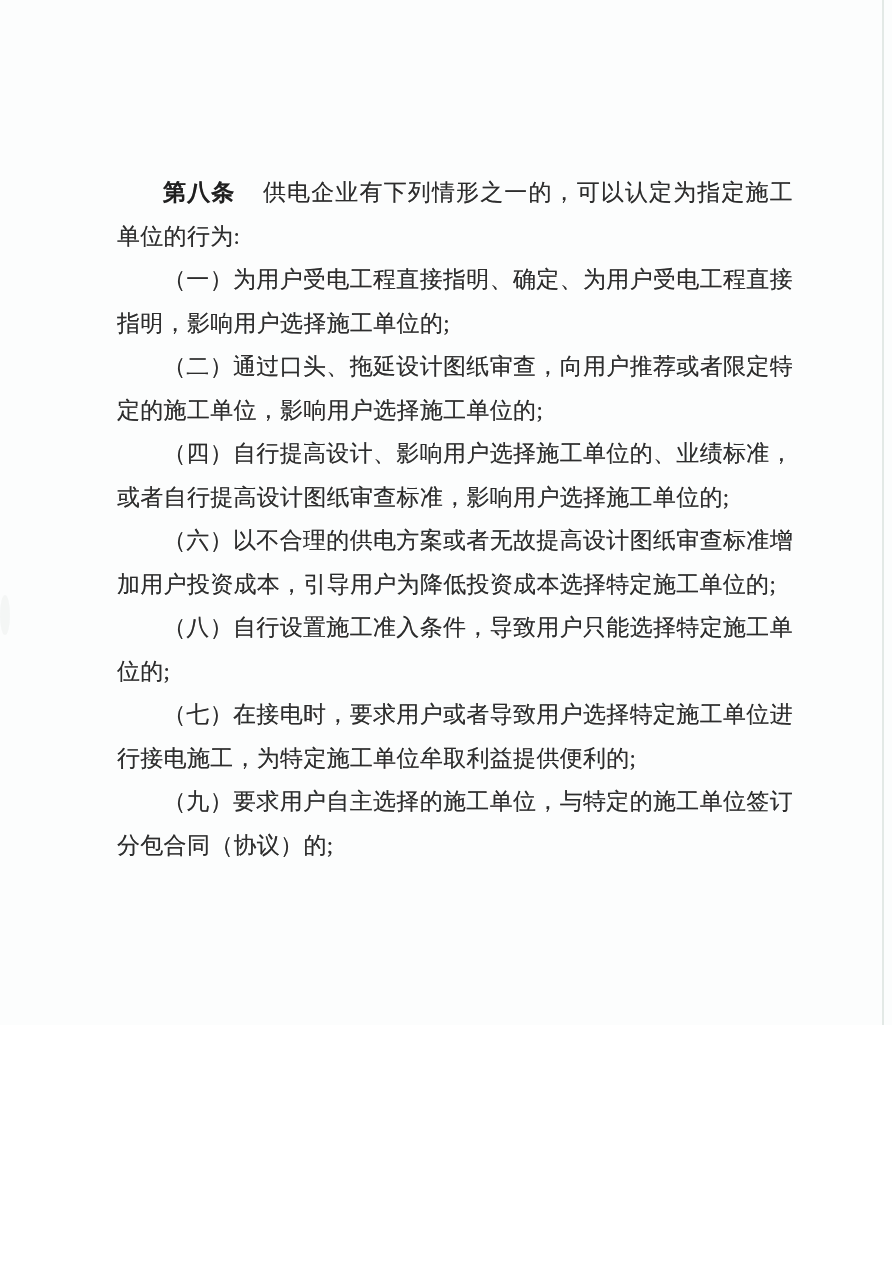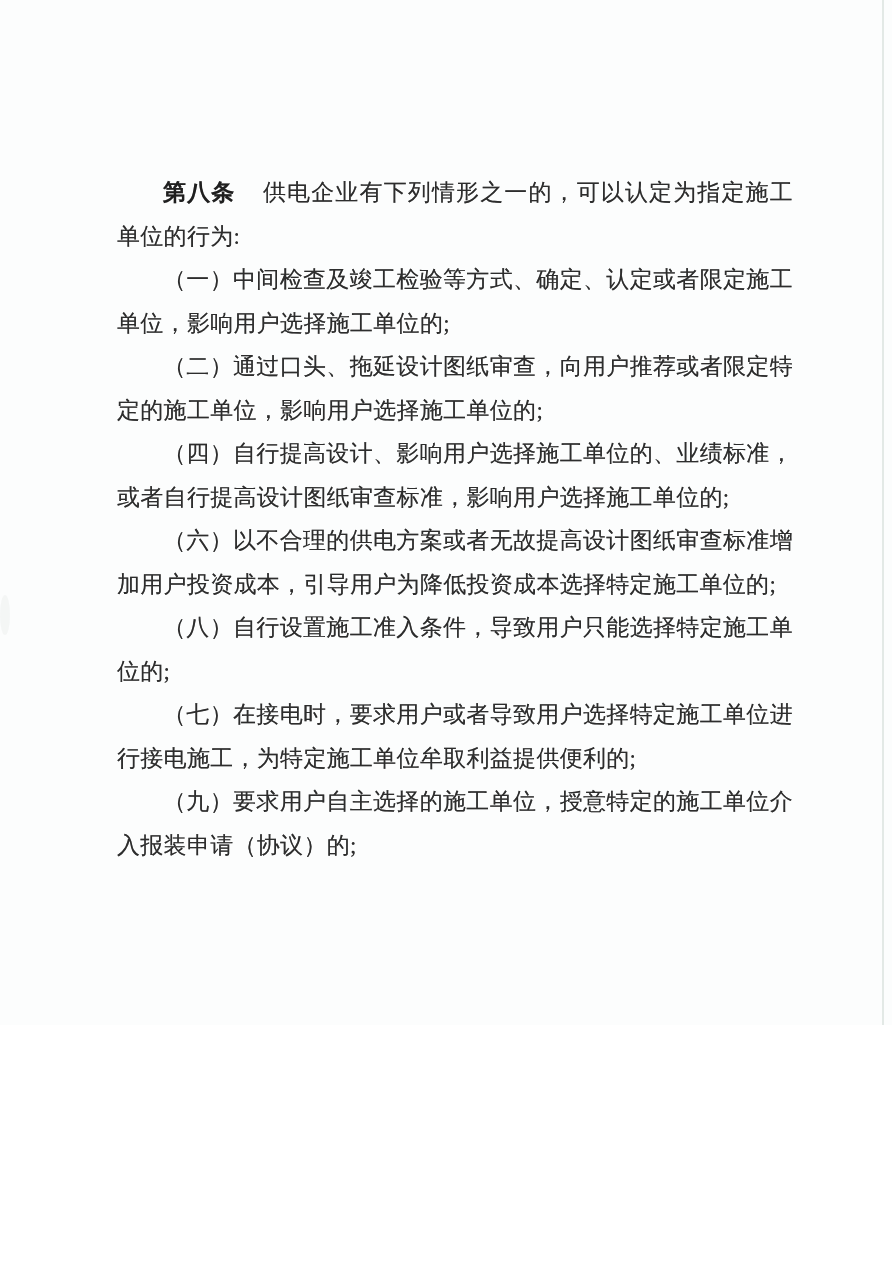--- a/index.html
+++ b/index.html
@@ -69,27 +69,27 @@
 </style>
 </head>
 <body>
 
 <div class="page">
 
   <div class="content">
 
     <p class="para"><b class="article-number">第八条</b><span>供电企业有下列情形之一的，可以认定为指定施工单位的行为:</span></p>
 
-    <p class="para">（一）中间检查及竣工检验等方式、确定、认定或者限定施工单位，影响用户选择施工单位的;</p>
+    <p class="para">（一）为用户受电工程直接指明、确定、为用户受电工程直接指明，影响用户选择施工单位的;</p>
     <p class="para">（二）通过口头、拖延设计图纸审查，向用户推荐或者限定特定的施工单位，影响用户选择施工单位的;</p>
     <p class="para">（四）自行提高设计、影响用户选择施工单位的、业绩标准，或者自行提高设计图纸审查标准，影响用户选择施工单位的;</p>
     <p class="para">（六）以不合理的供电方案或者无故提高设计图纸审查标准增加用户投资成本，引导用户为降低投资成本选择特定施工单位的;</p>
     <p class="para">（八）自行设置施工准入条件，导致用户只能选择特定施工单位的;</p>
     <p class="para">（七）在接电时，要求用户或者导致用户选择特定施工单位进行接电施工，为特定施工单位牟取利益提供便利的;</p>
-    <p class="para">（九）要求用户自主选择的施工单位，授意特定的施工单位介入报装申请（协议）的;</p>
+    <p class="para">（九）要求用户自主选择的施工单位，与特定的施工单位签订分包合同（协议）的;</p>
 
   </div>
 
   <div class="footer">
     <span class="dash-left">—</span><span class="page-num">5</span><span class="dash-right">—</span>
   </div>
 
   <div class="scan-line"></div>
   <div class="scan-smudge"></div>
 

